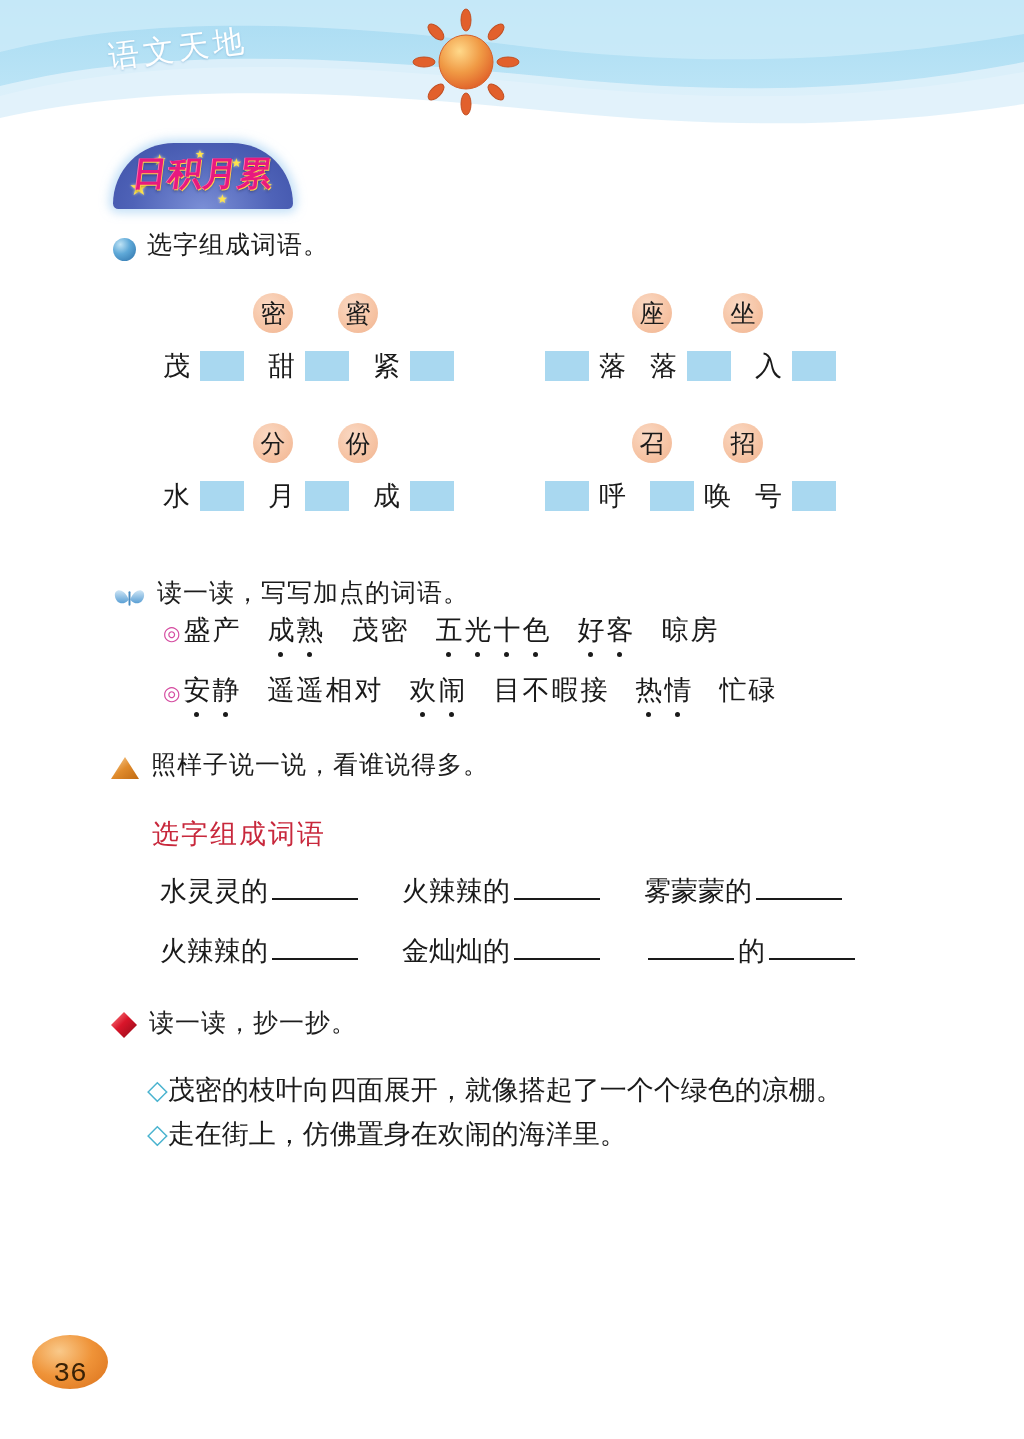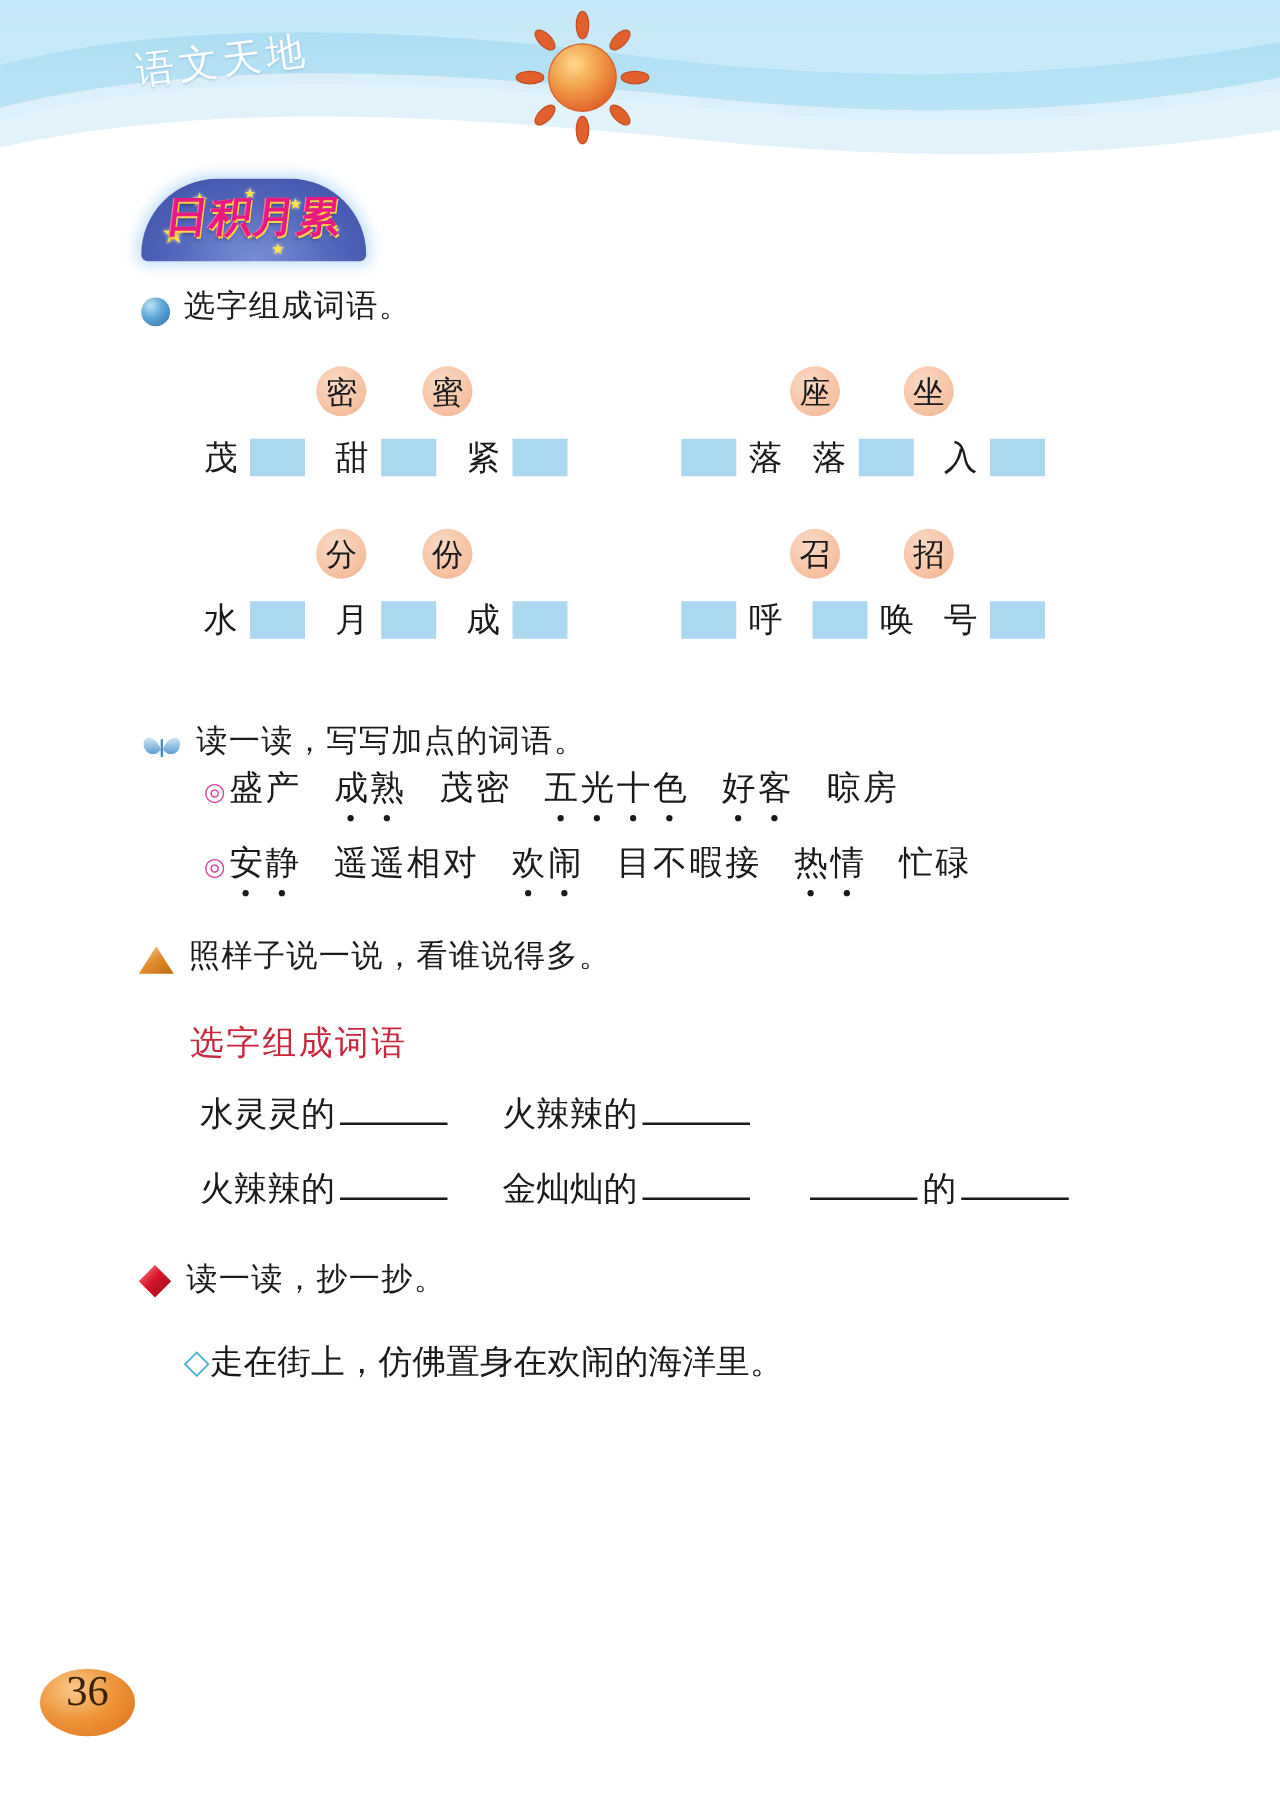--- a/index.html
+++ b/index.html
@@ -215,24 +215,24 @@
   
   .page-num {
     position: absolute;
     left: 32px;
     top: 1335px;
     width: 76px;
     height: 54px;
     border-radius: 50%;
     background: radial-gradient(ellipse at 36% 30%, #f9c98a 0%, #ef9338 48%, #d9701b 100%);
     display: flex;
-    align-items: flex-start;
+    align-items: flex-end;
     justify-content: center;
-    font-family: Liberation Serif, serif;
-    font-size: 34px;
+    font-family: Liberation Mono, monospace;
+    font-size: 28px;
     color: #3a2206;
   }
 </style>
 </head>
 <body>
 
 <div class="banner">
   <svg width="1024" height="136" viewBox="0 0 1024 136" xmlns="http://www.w3.org/2000/svg">
     <defs>
       <linearGradient id="skyGrad" x1="0" y1="0" x2="0" y2="1">
@@ -438,20 +438,24 @@
 
 <div class="pattern-line" style="left:160px; top:872px;">
   <span class="pattern-item">
     <span>水灵灵的</span>
     <span class="underline-blank"></span>
   </span>
   <span class="pattern-item">
     <span>火辣辣的</span>
     <span class="underline-blank"></span>
   </span>
+  <span class="pattern-item">
+    <span>雾蒙蒙的</span>
+    <span class="underline-blank"></span>
+  </span>
 </div>
 
 <div class="pattern-line" style="left:160px; top:932px;">
   <span class="pattern-item">
     <span>火辣辣的</span>
     <span class="underline-blank"></span>
   </span>
   <span class="pattern-item">
     <span>金灿灿的</span>
     <span class="underline-blank"></span>
@@ -472,19 +476,22 @@
         <stop offset="100%" stop-color="#8e0b18"></stop>
       </linearGradient>
     </defs>
     <polygon points="14,1 27,14 14,27 1,14" fill="url(#dmg)"></polygon>
   </svg>
   <span class="task-label">读一读，抄一抄。</span>
 </div>
 
 <div class="copy-block">
   <div class="copy-sentence">
+    <span class="dia">◇</span><span>茂密的枝叶向四面展开，就像搭起了一个个绿色的凉棚。</span>
+  </div>
+  <div class="copy-sentence">
     <span class="dia">◇</span><span>走在街上，仿佛置身在欢闹的海洋里。</span>
   </div>
 </div>
 
 <div class="page-num">
   <span>36</span>
 </div>
 
 </body></html>

